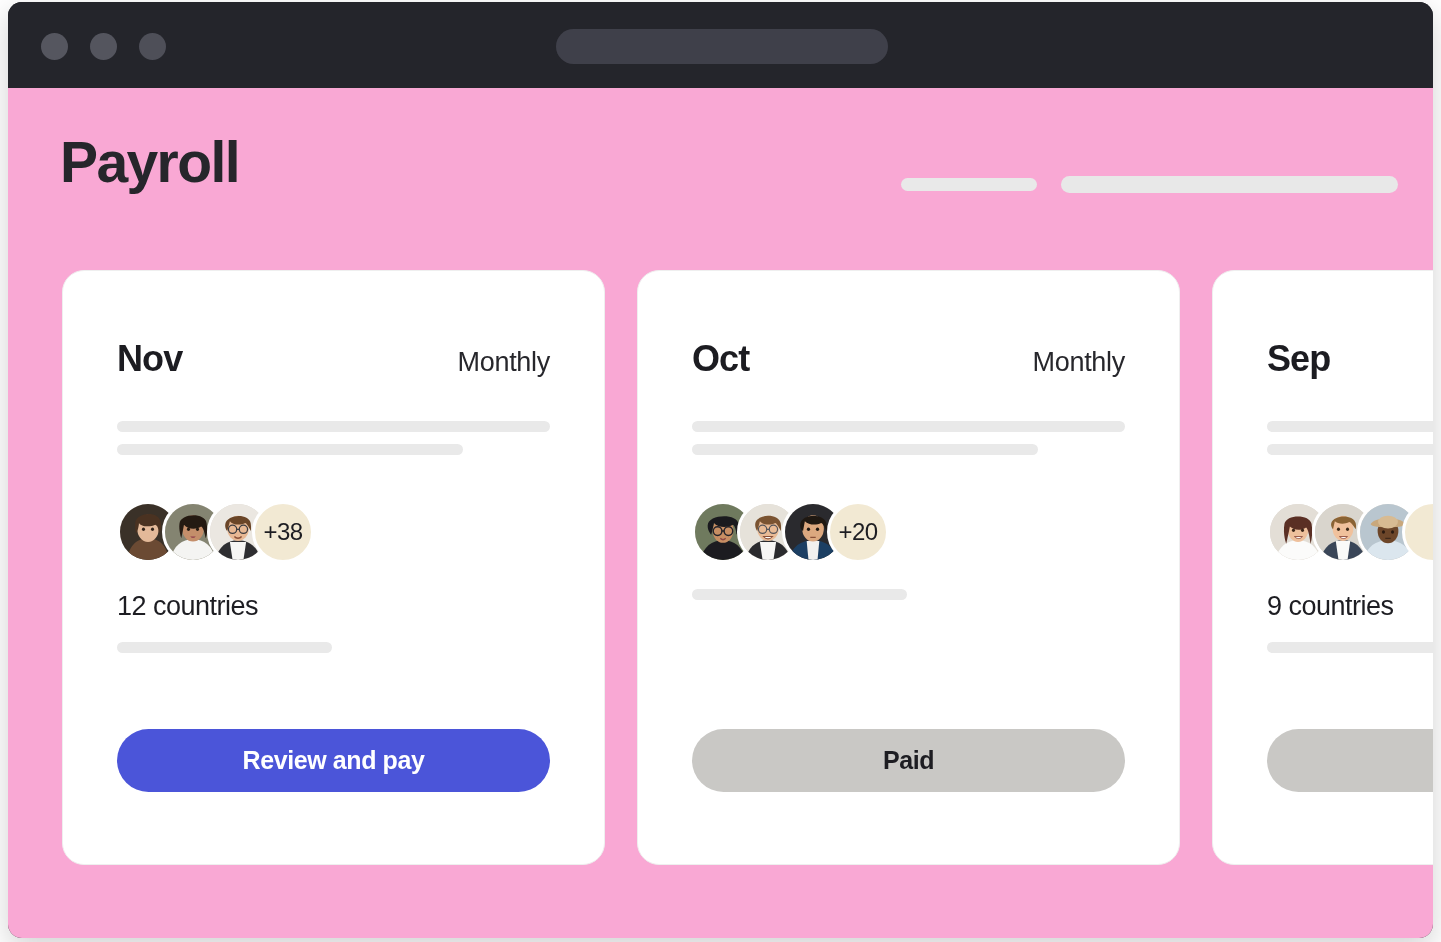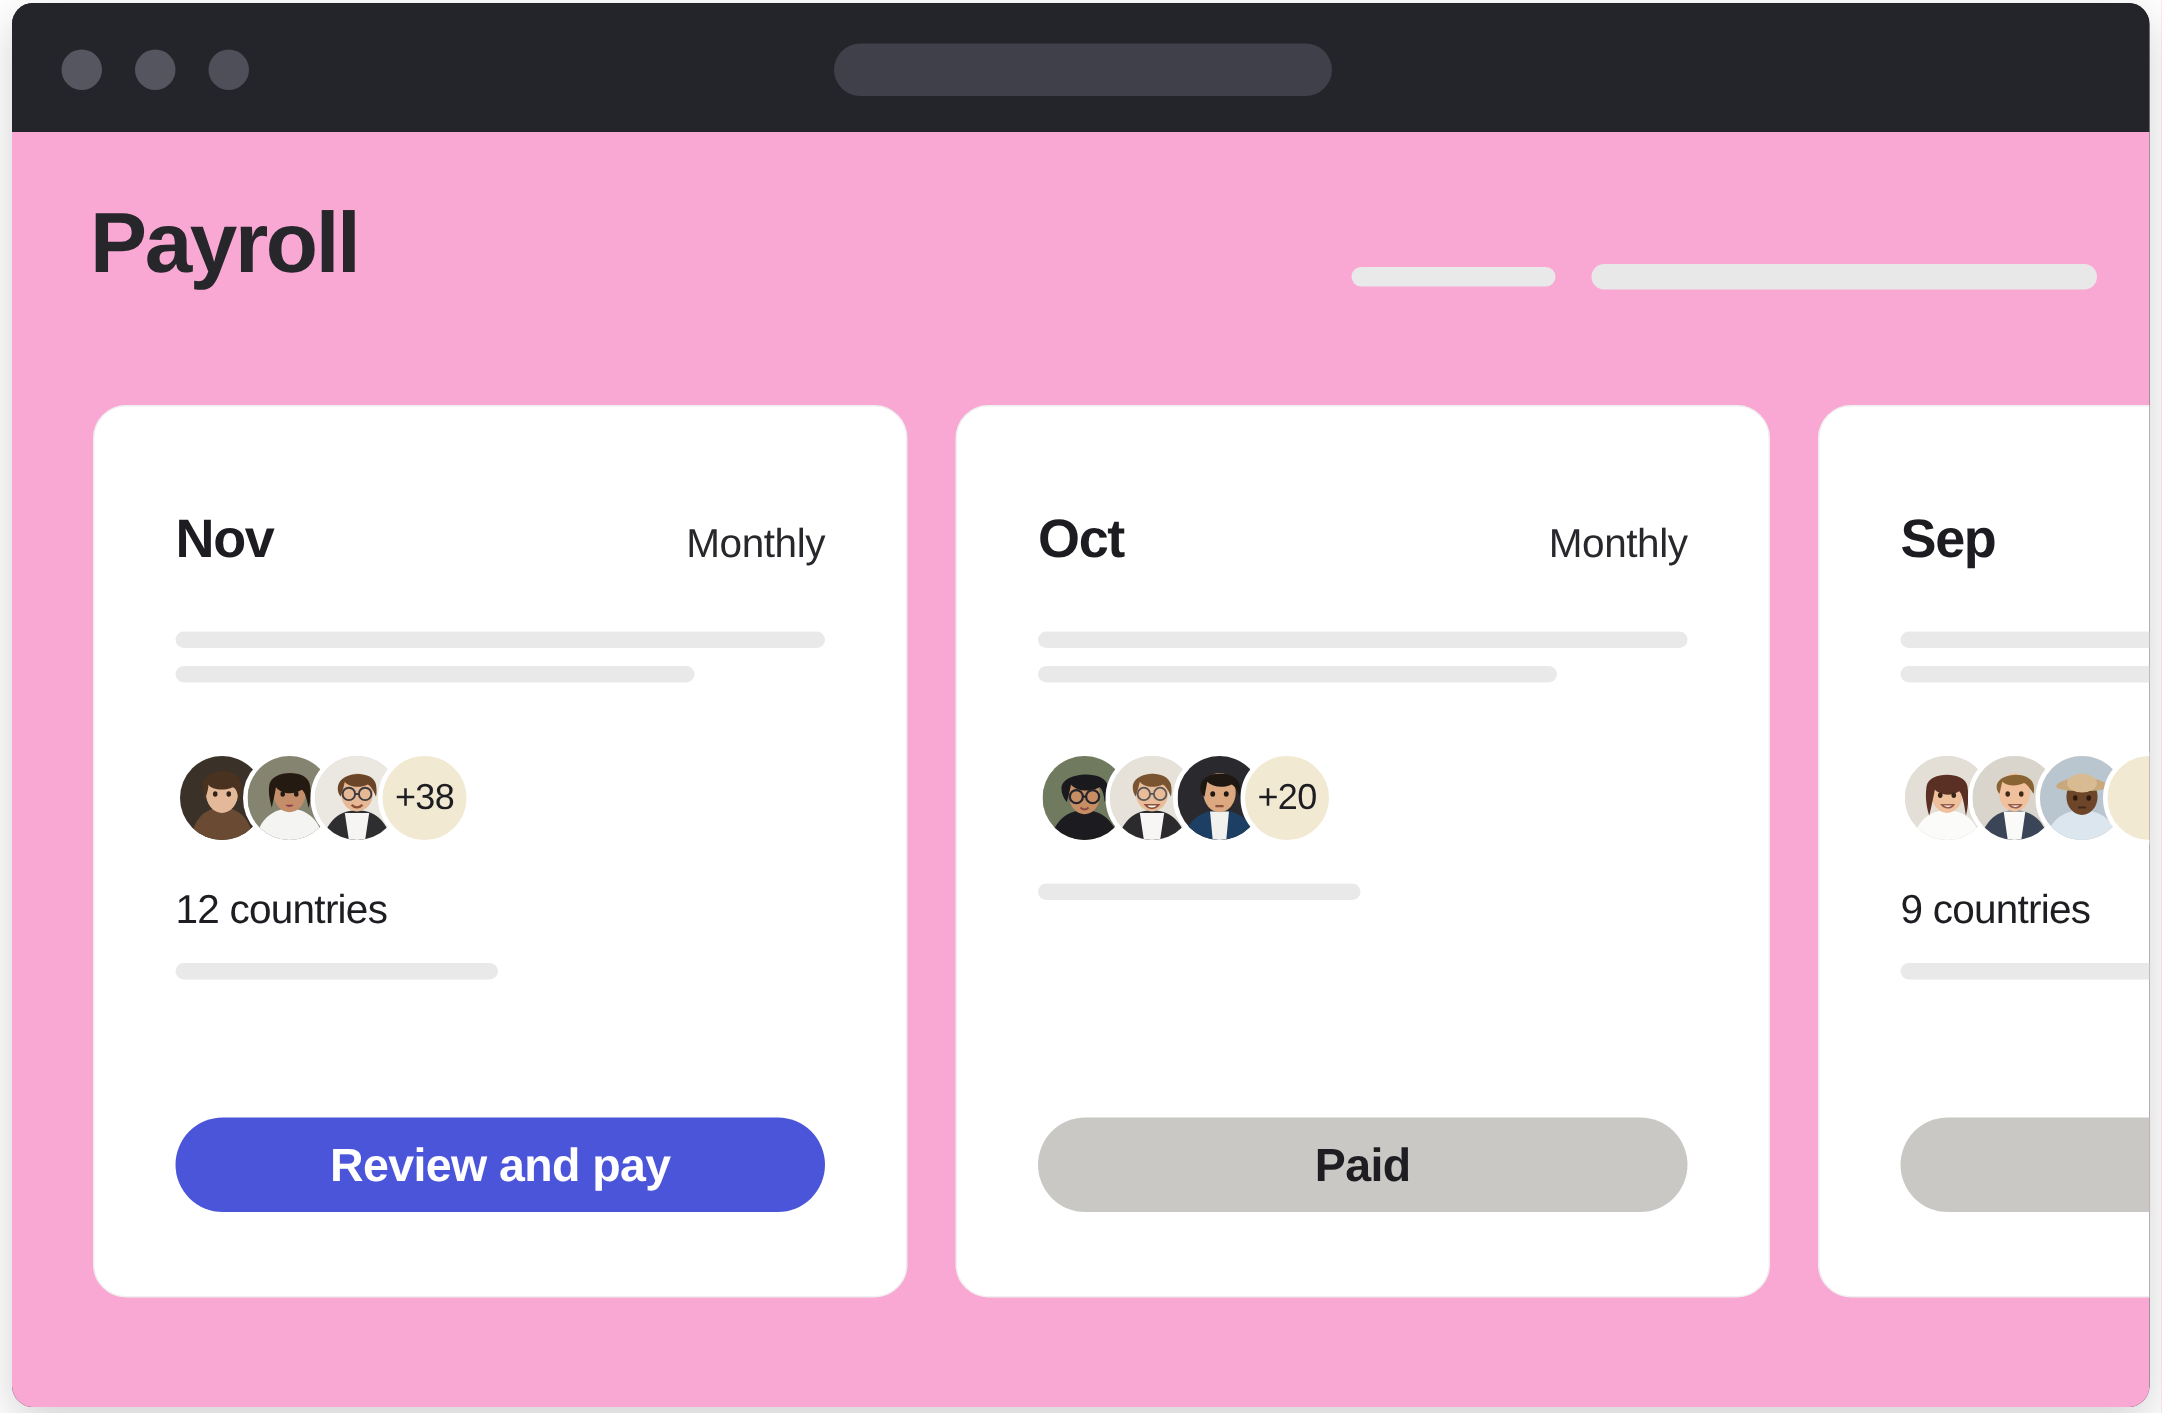--- a/index.html
+++ b/index.html
@@ -202,26 +202,26 @@
     height: 11px;
     background: #e9e9e9;
     border-radius: 6px;
   }
 
   
   .card-action {
     position: absolute;
     left: 54px;
     right: 54px;
-    bottom: 56px;
+    bottom: 72px;
     height: 63px;
     border: none;
     border-radius: 34px;
     font-family: "Liberation Sans", sans-serif;
-    font-size: 31px;
+    font-size: 25px;
     font-weight: 700;
     letter-spacing: -0.4px;
     cursor: pointer;
     display: flex;
     align-items: center;
     justify-content: center;
   }
   .card-action.primary { background: #4b55d9; color: #ffffff; }
   .card-action.muted   { background: #c9c8c5; color: #1d1d22; }
 </style>

